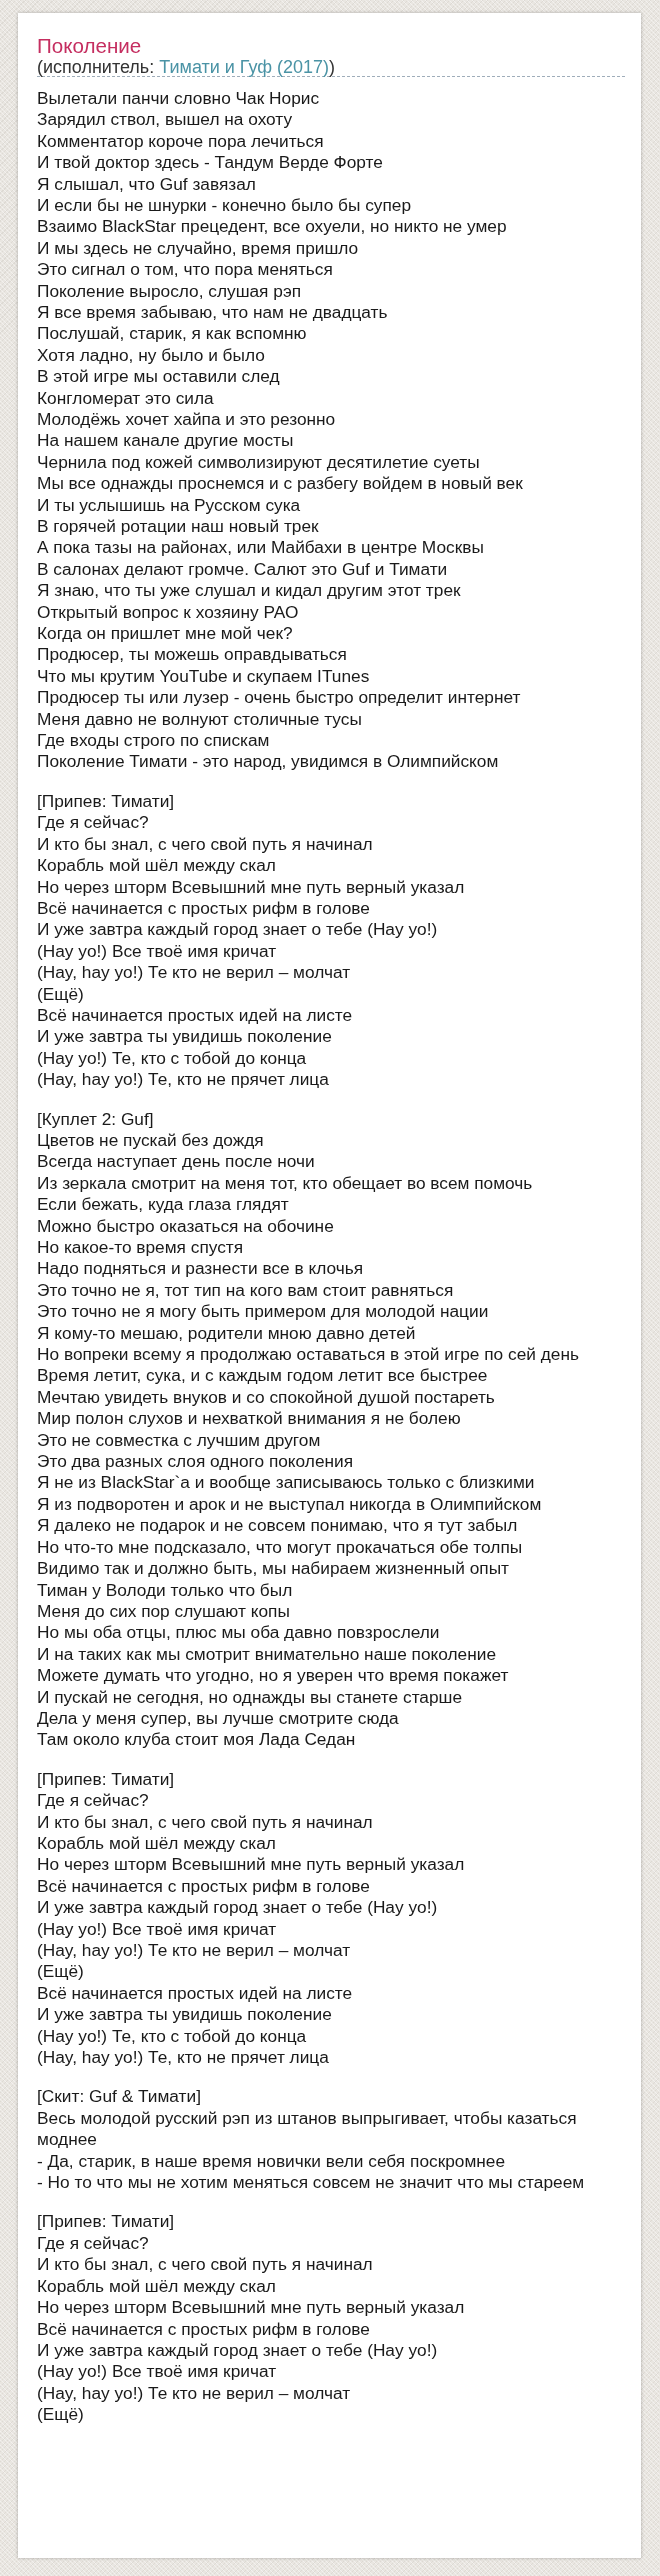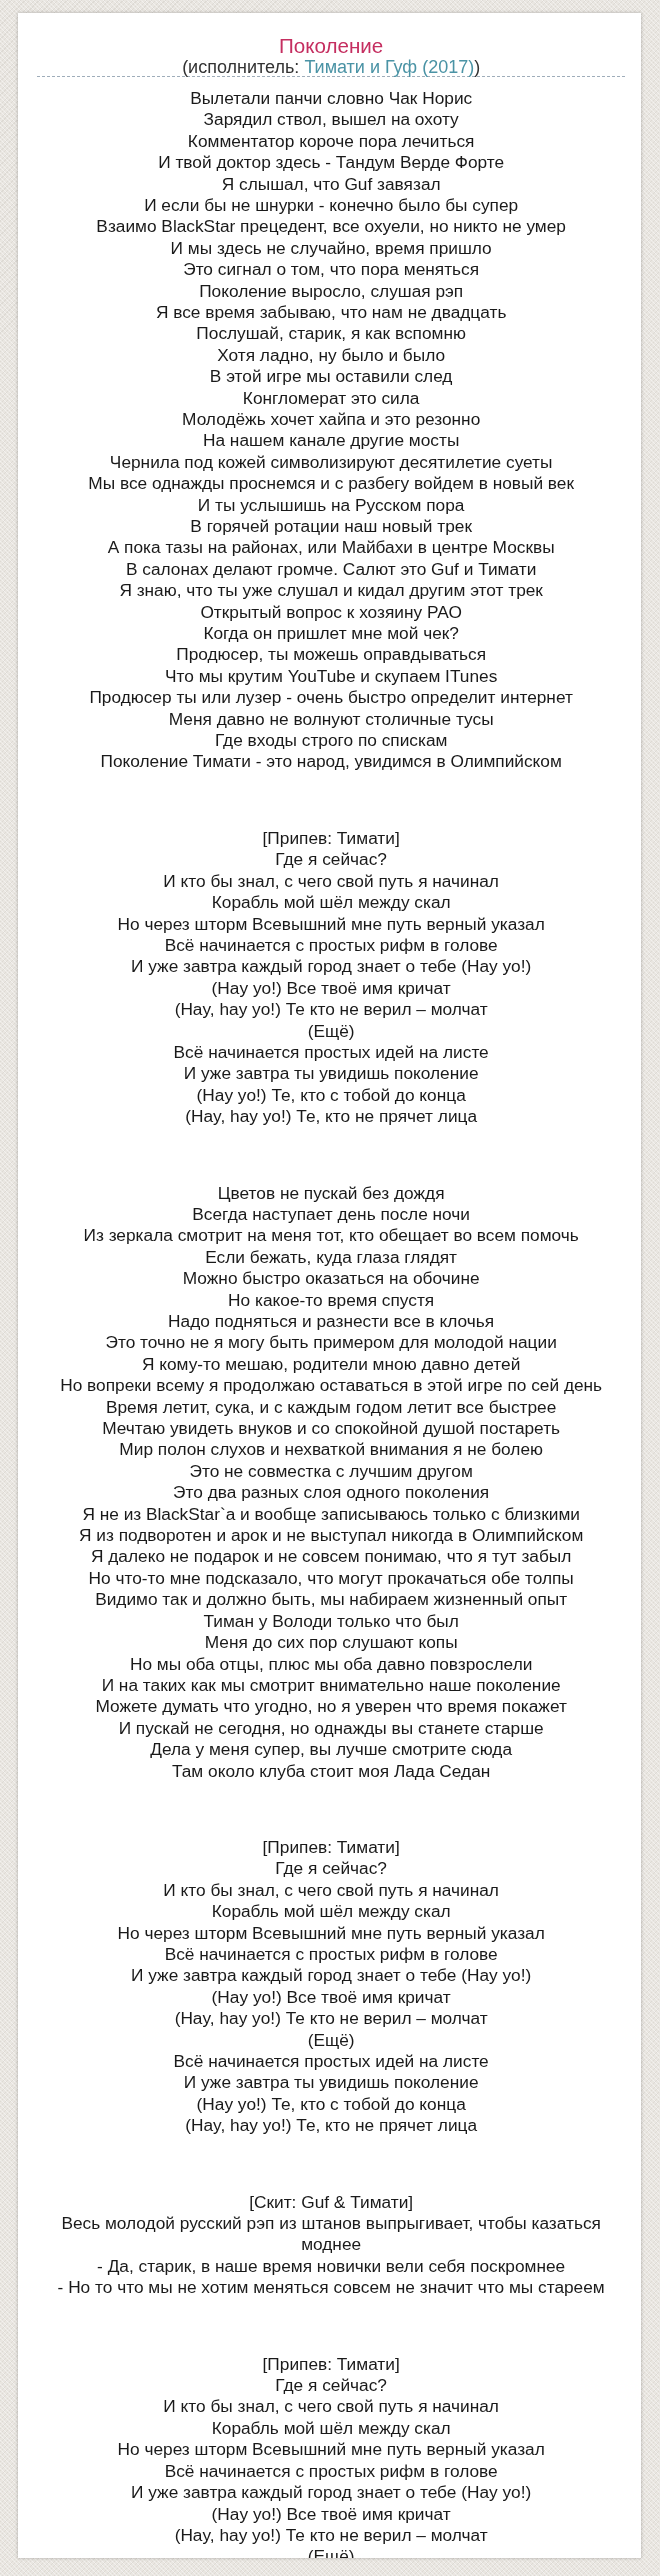--- a/index.html
+++ b/index.html
@@ -23,21 +23,20 @@
   }
   .card{
     position:absolute;
     left:18px; top:13.2px;
     width:623px;
     height:2545px;
     background:var(--card_bg);
     box-shadow:0 0 3.3px rgba(0,0,0,.28);
     padding:20px 15.7px 16.5px 19px;
     overflow:hidden;
-    text-align:center;
   }
   h1.title{
     font-size:20.6px;
     font-weight:400;
     line-height:25px;
     color:var(--title);
   }
   .artist-line{
     font-size:18px;
     line-height:18px;
@@ -49,21 +48,21 @@
     color:var(--link);
     text-decoration:none;
     cursor:pointer;
   }
   .lyrics{
     margin-top:10.7px;
     font-size:17.3px;
     line-height:21.4px;
     color:var(--text);
   }
-  .section + .section{margin-top:55px;}
+  .section + .section{margin-top:18px;}
   .line{white-space:pre-wrap;}
 </style>
 </head>
 <body>
 
 <div class="card">
   <h1 class="title">Поколение</h1>
   <div class="artist-line"><span>(исполнитель: </span><a href="#" class="artist-link">Тимати и Гуф (2017)</a><span>)</span></div>
   <div class="lyrics">
       <div class="section">
@@ -79,21 +78,21 @@
         <div class="line">Поколение выросло, слушая рэп</div>
         <div class="line">Я все время забываю, что нам не двадцать</div>
         <div class="line">Послушай, старик, я как вспомню</div>
         <div class="line">Хотя ладно, ну было и было</div>
         <div class="line">В этой игре мы оставили след</div>
         <div class="line">Конгломерат это сила</div>
         <div class="line">Молодёжь хочет хайпа и это резонно</div>
         <div class="line">На нашем канале другие мосты</div>
         <div class="line">Чернила под кожей символизируют десятилетие суеты</div>
         <div class="line">Мы все однажды проснемся и с разбегу войдем в новый век</div>
-        <div class="line">И ты услышишь на Русском пора</div>
+        <div class="line">И ты услышишь на Русском сука</div>
         <div class="line">В горячей ротации наш новый трек</div>
         <div class="line">А пока тазы на районах, или Майбахи в центре Москвы</div>
         <div class="line">В салонах делают громче. Салют это Guf и Тимати</div>
         <div class="line">Я знаю, что ты уже слушал и кидал другим этот трек</div>
         <div class="line">Открытый вопрос к хозяину РАО</div>
         <div class="line">Когда он пришлет мне мой чек?</div>
         <div class="line">Продюсер, ты можешь оправдываться</div>
         <div class="line">Что мы крутим YouTube и скупаем ITunes</div>
         <div class="line">Продюсер ты или лузер - очень быстро определит интернет</div>
         <div class="line">Меня давно не волнуют столичные тусы</div>
@@ -110,27 +109,29 @@
         <div class="line">И уже завтра каждый город знает о тебе (Hay yo!)</div>
         <div class="line">(Hay yo!) Все твоё имя кричат</div>
         <div class="line">(Hay, hay yo!) Те кто не верил – молчат</div>
         <div class="line">(Ещё)</div>
         <div class="line">Всё начинается простых идей на листе</div>
         <div class="line">И уже завтра ты увидишь поколение</div>
         <div class="line">(Hay yo!) Те, кто с тобой до конца</div>
         <div class="line">(Hay, hay yo!) Те, кто не прячет лица</div>
       </div>
       <div class="section">
+        <div class="line">[Куплет 2: Guf]</div>
         <div class="line">Цветов не пускай без дождя</div>
         <div class="line">Всегда наступает день после ночи</div>
         <div class="line">Из зеркала смотрит на меня тот, кто обещает во всем помочь</div>
         <div class="line">Если бежать, куда глаза глядят</div>
         <div class="line">Можно быстро оказаться на обочине</div>
         <div class="line">Но какое-то время спустя</div>
         <div class="line">Надо подняться и разнести все в клочья</div>
+        <div class="line">Это точно не я, тот тип на кого вам стоит равняться</div>
         <div class="line">Это точно не я могу быть примером для молодой нации</div>
         <div class="line">Я кому-то мешаю, родители мною давно детей</div>
         <div class="line">Но вопреки всему я продолжаю оставаться в этой игре по сей день</div>
         <div class="line">Время летит, сука, и с каждым годом летит все быстрее</div>
         <div class="line">Мечтаю увидеть внуков и со спокойной душой постареть</div>
         <div class="line">Мир полон слухов и нехваткой внимания я не болею</div>
         <div class="line">Это не совместка с лучшим другом</div>
         <div class="line">Это два разных слоя одного поколения</div>
         <div class="line">Я не из BlackStar`a и вообще записываюсь только с близкими</div>
         <div class="line">Я из подворотен и арок и не выступал никогда в Олимпийском</div>

